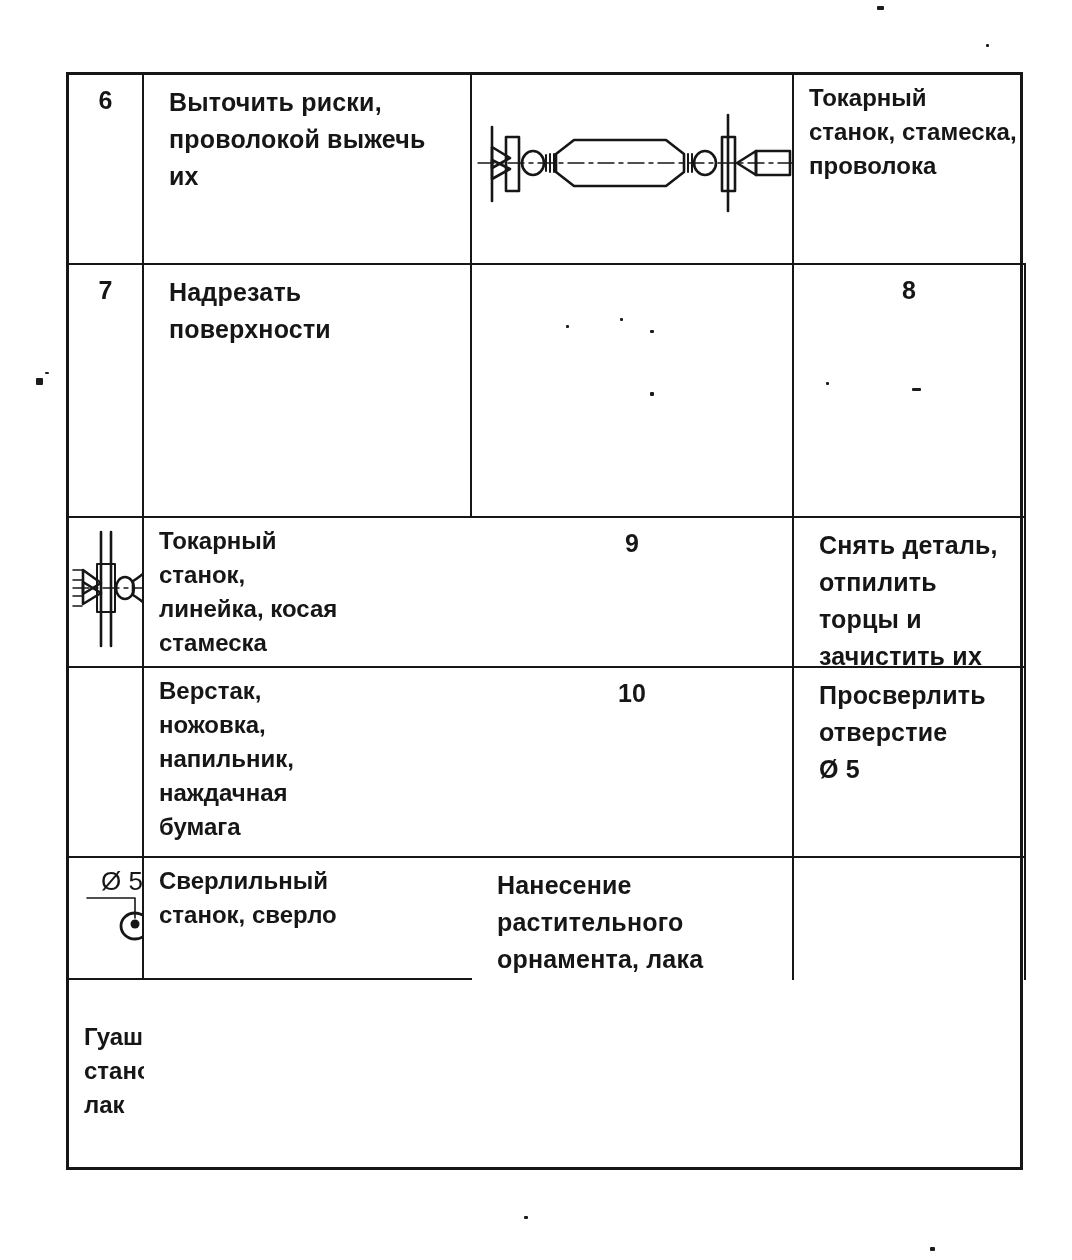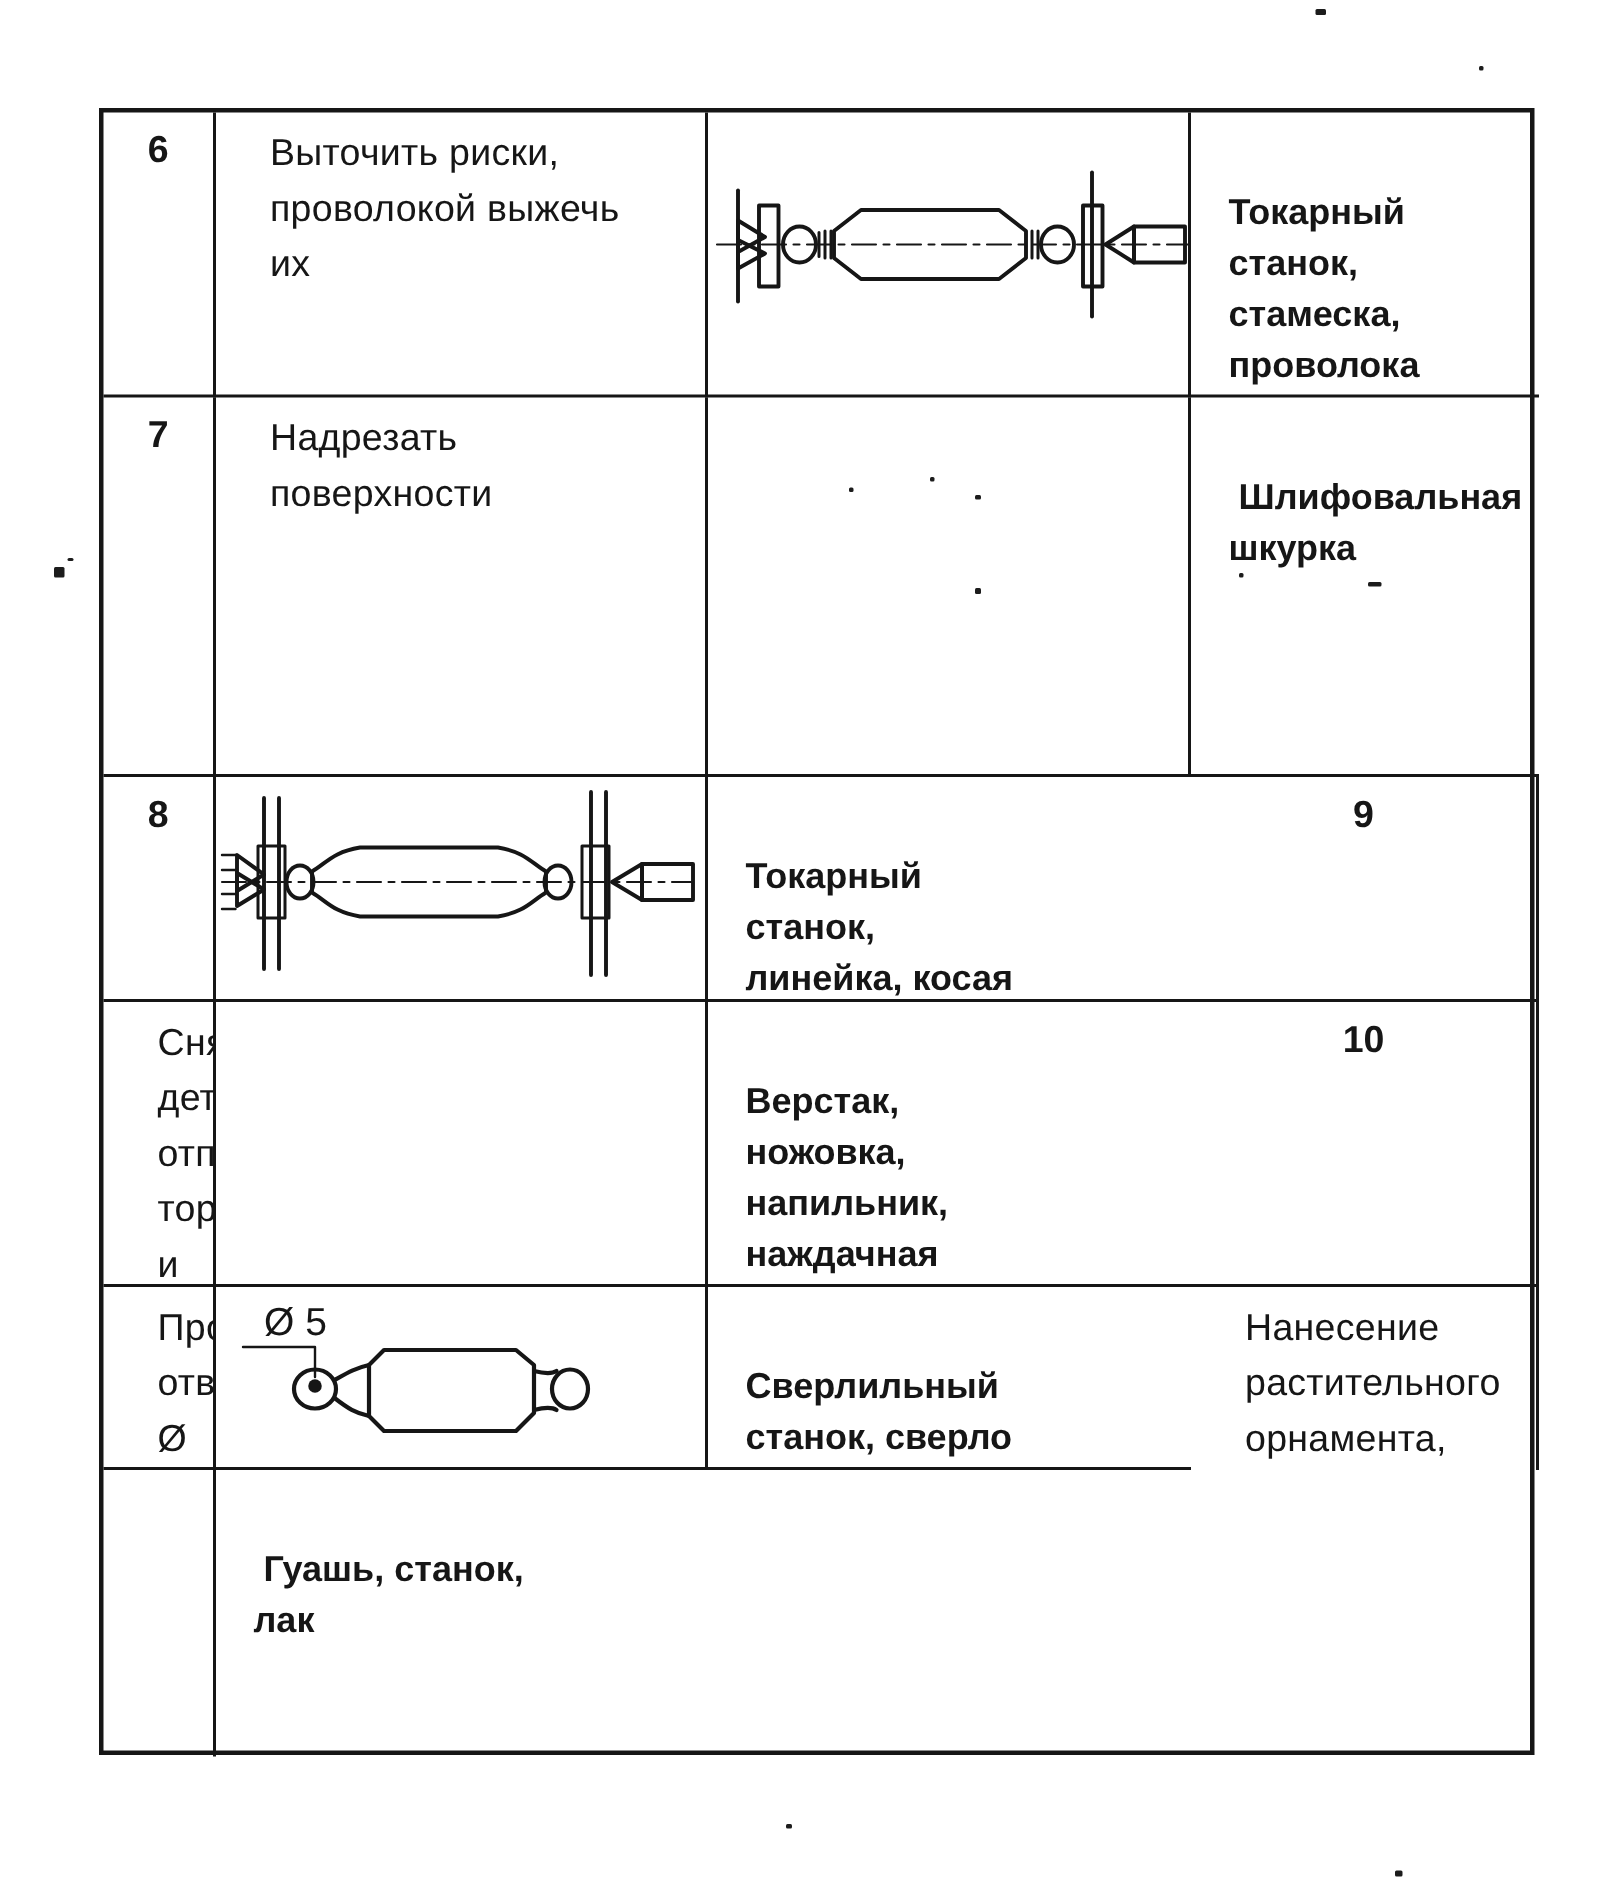--- a/index.html
+++ b/index.html
@@ -38,35 +38,34 @@
 
   .num {
     font-weight: bold;
     font-size: 25px;
     text-align: center;
     padding-top: 9px;
     white-space: pre-wrap;
     line-height: 33px;
   }
   .op {
-    font-weight: normal;
+    font-weight: bold;
     font-size: 25px;
     line-height: 37px;
-    padding: 9px 6px 0 36px;
+    padding: 9px 6px 0 25px;
     white-space: pre-wrap;
     letter-spacing: 0.2px;
   }
   .tools {
     font-weight: bold;
     font-size: 24px;
     line-height: 34px;
-    padding: 6px 2px 0 25px;
+    padding: 6px 2px 0 15px;
     white-space: pre-wrap;
     letter-spacing: 0px;
-    margin-top: 44px;
   }
 
   .sketch-wrap { position: absolute; }
   .s1 { left: 4px;  top: 28px; }
   .s2 { left: 2px;  top: 2px;  }
   .s3 { left: 8px;  top: 4px;  }
 
   .dia-label {
     font-family: "Liberation Sans", sans-serif;
     font-size: 26px;
@@ -114,22 +113,20 @@
       </div>
     </div>
     <div class="cell r1 col-last tools">Токарный
 станок, стамеска,
 проволока</div>
 
     <div class="cell r2 num">7</div>
     <div class="cell r2 op">Надрезать
 поверхности</div>
     <div class="cell r2"></div>
-    <div class="cell r2 col-last tools"> Шлифовальная
-шкурка</div>
 
     <div class="cell r3 num">8</div>
     <div class="cell r3">
       <div class="sketch-wrap s2">
         <svg width="318" height="140" viewBox="0 0 318 140">
           <g stroke="#161616" fill="none" stroke-width="2.6" stroke-linejoin="round" stroke-linecap="round">
             <line x1="2" y1="68" x2="316" y2="68" stroke-width="1.4" stroke-dasharray="16 5 4 5"></line>
             <path d="M2 50 L11 50 M2 60 L11 60 M2 76 L11 76 M2 86 L11 86" stroke-width="1.6"></path>
             <line x1="30" y1="12" x2="30" y2="126"></line>
             <line x1="40" y1="12" x2="40" y2="126"></line>

